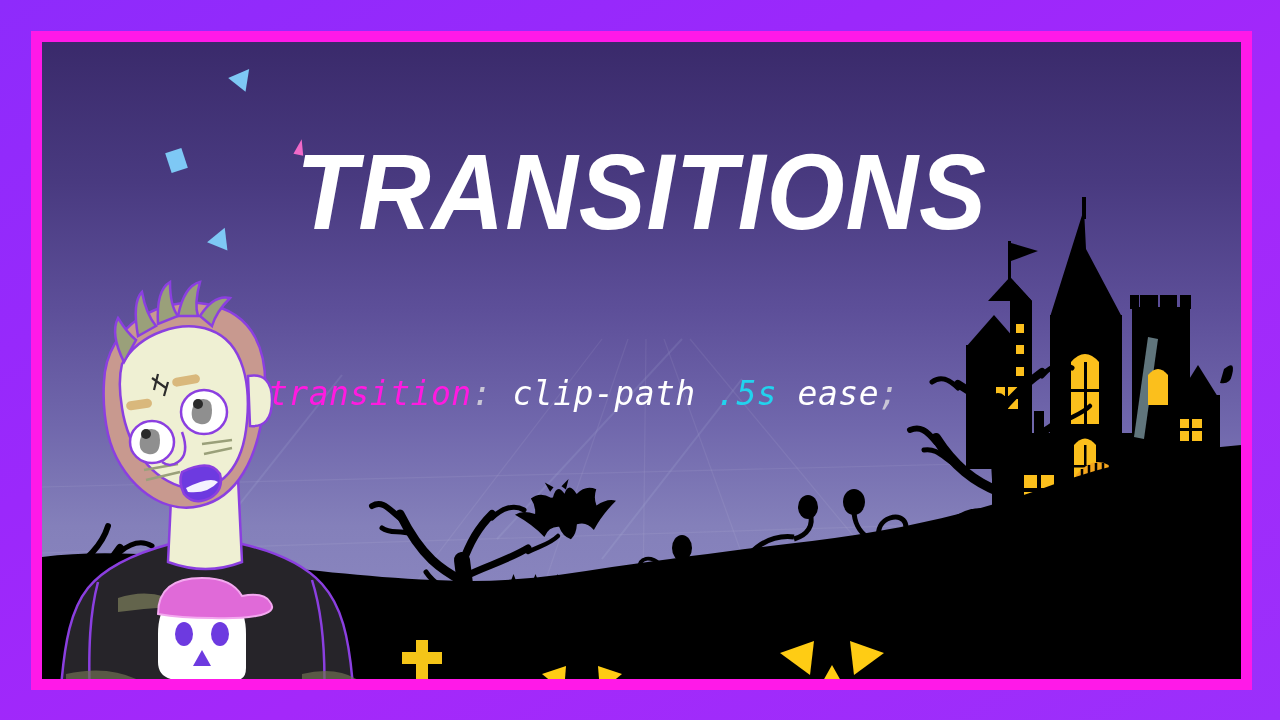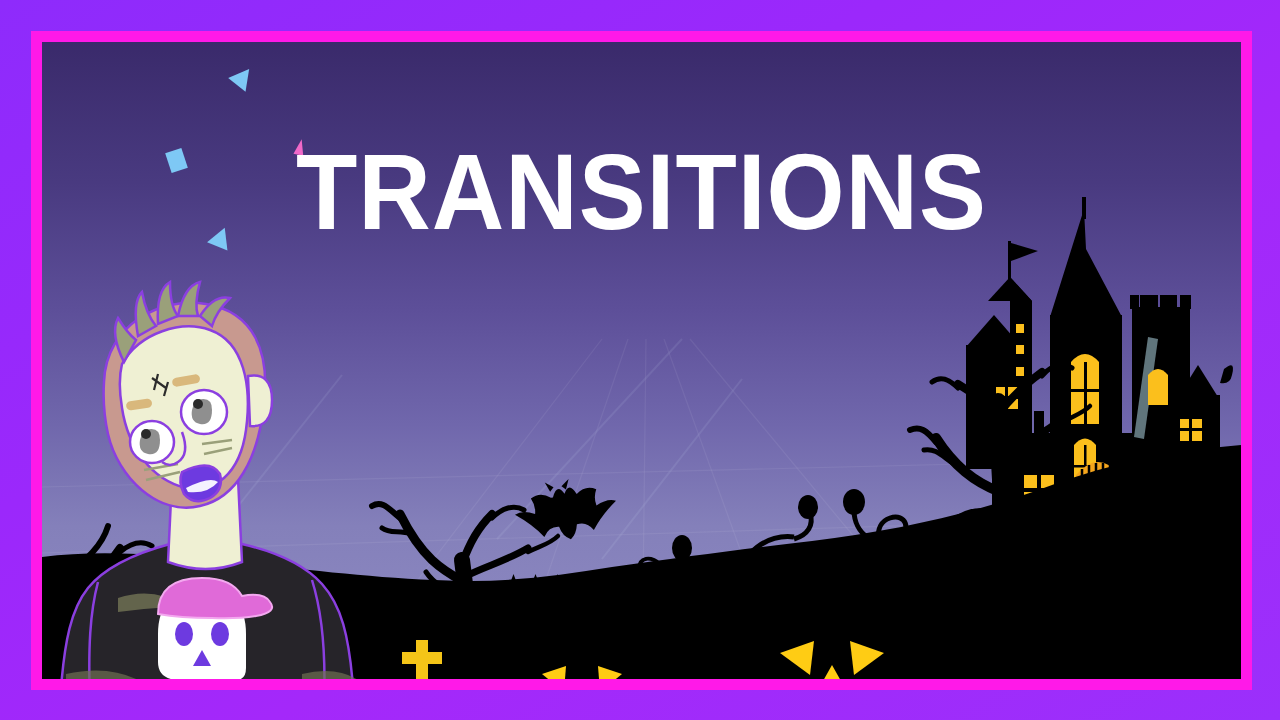--- a/index.html
+++ b/index.html
@@ -11,20 +11,21 @@
     height: 720px;
     overflow: hidden;
     font-family: "Liberation Sans", sans-serif;
   }
   #stage {
     position: relative;
     width: 1280px;
     height: 720px;
     background: linear-gradient(150deg, #8e2bfb 0%, #9b28fb 35%, #a428fa 60%, #9b2ffb 100%);
     overflow: hidden;
+    font-style: italic;
   }
   
   #frame {
     position: absolute;
     left: 31px;  top: 31px;
     width: 1221px; height: 659px;
     border: 11px solid #ff19e8;
     box-sizing: border-box;
     overflow: hidden;
   }
@@ -149,20 +150,21 @@
         </svg>
       </div>
 
       <div class="confetti conf-sq" style="left:126px; top:108px; transform:rotate(-18deg);"></div>
       <div class="confetti conf-tri-blue" style="left:190px; top:25px; transform:rotate(38deg);"></div>
       <div class="confetti conf-tri-blue" style="left:168px; top:185px; transform:rotate(22deg);"></div>
       <div class="confetti conf-tri-pink" style="left:253px; top:97px; transform:rotate(12deg);"></div>
 
       <div id="title">TRANSITIONS</div>
 
+      <div id="code"><span class="tok-prop">transition</span><span class="tok-punct">:</span><span class="tok-val"> clip-path </span><span class="tok-time">.5s</span><span class="tok-val"> ease</span><span class="tok-punct">;</span></div>
 
       <div class="art" style="left:930px; top:155px;">
         <svg width="290" height="400" viewBox="0 0 290 400">
           <g fill="#000000">
 
             <path d="M112 12 L114 52 L150 120 L78 120 Z"></path>
             <rect x="110" y="0" width="4" height="22"></rect>
             <rect x="78" y="118" width="72" height="150"></rect>
 
             <path d="M38 80 L60 104 L60 270 L38 270 Z"></path>

